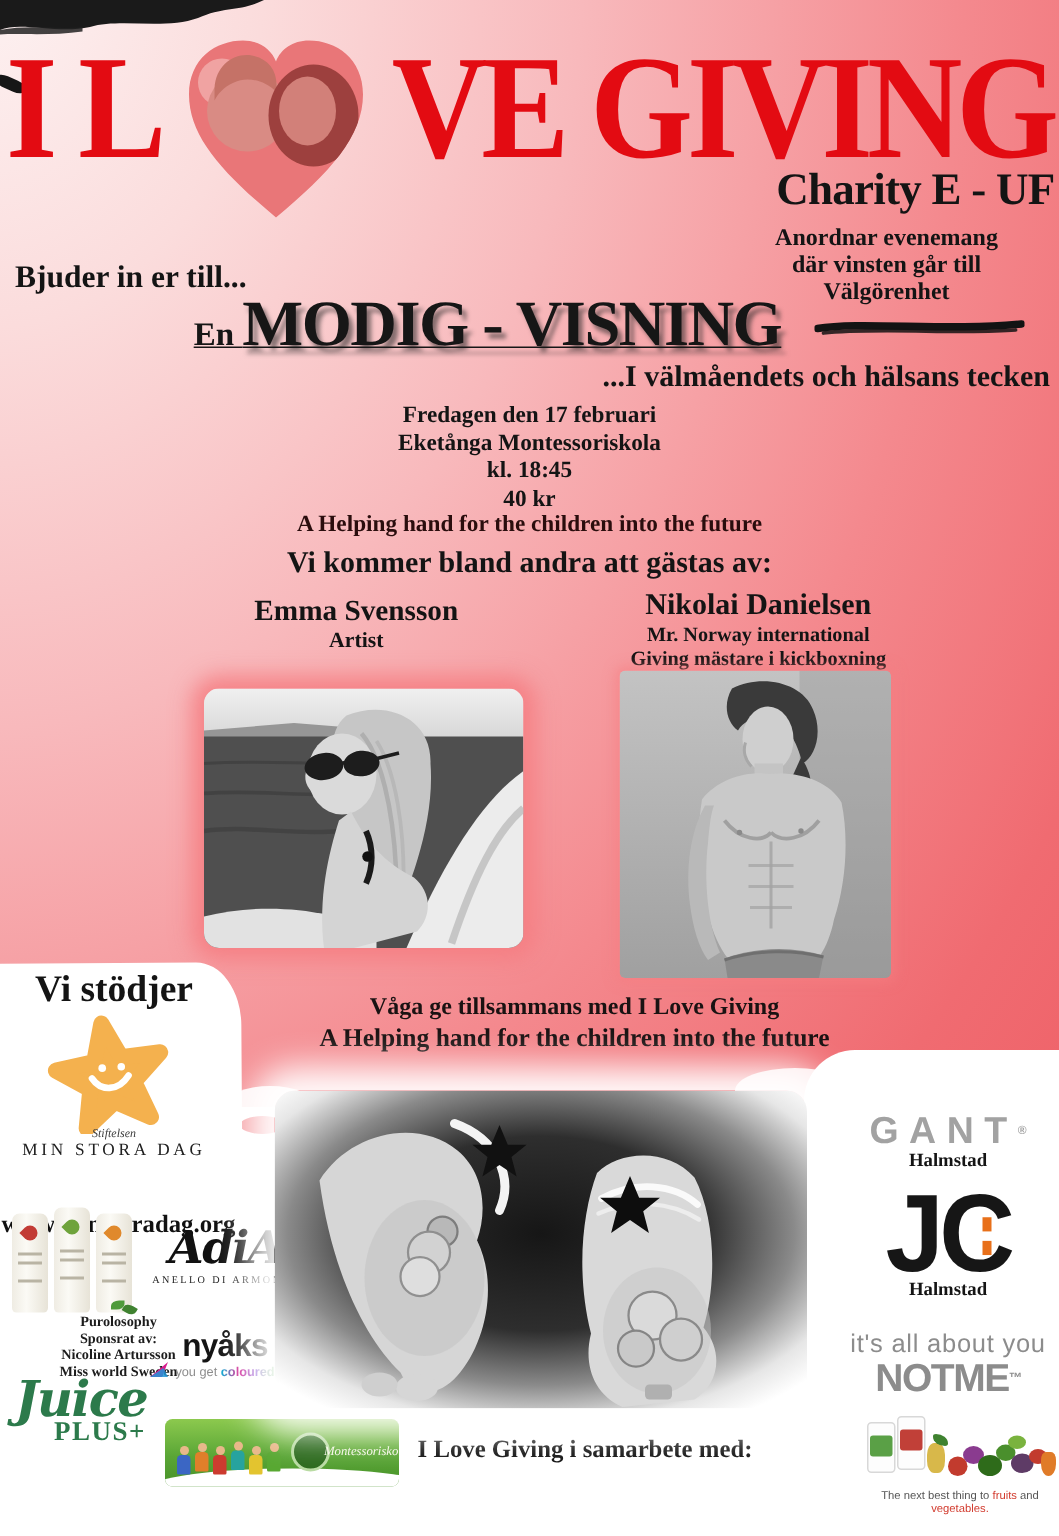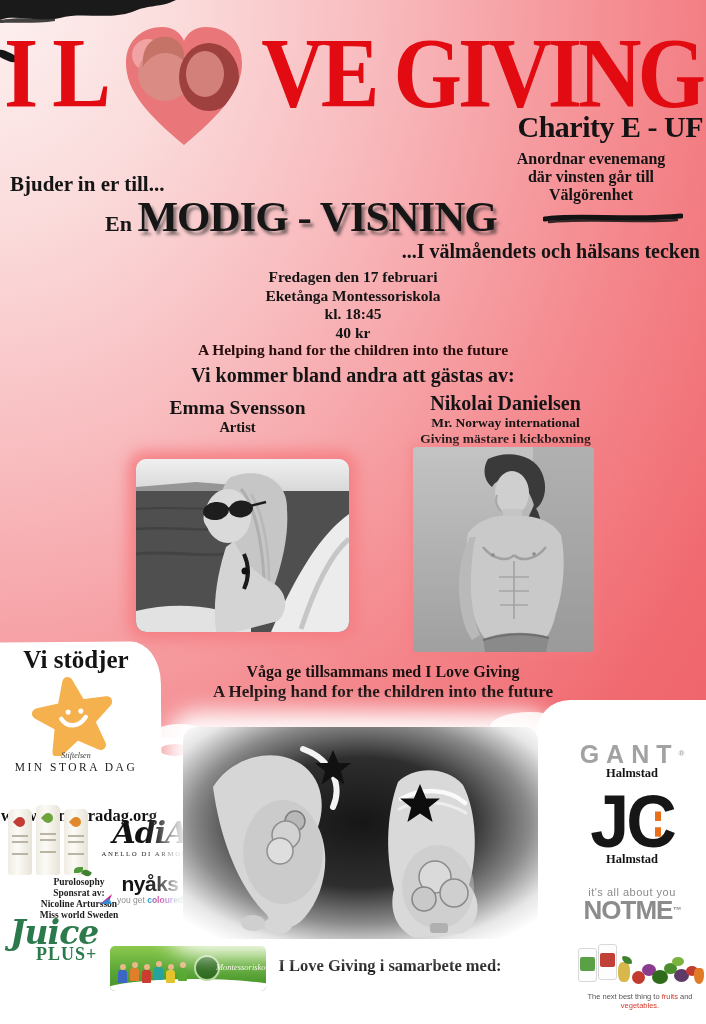--- a/index.html
+++ b/index.html
@@ -18,21 +18,21 @@
     color:#e30b12;font-weight:700;font-size:88px;line-height:1;letter-spacing:-4px;}
   .title-row span{display:inline-block;transform:scaleY(1.12);transform-origin:top;white-space:nowrap;}
   .heart-wrap{width:132px;height:134px;margin-top:-5px;flex:0 0 auto;}
 
   
   .charity-name{right:3px;top:110px;color:#141414;font-weight:700;font-size:30px;letter-spacing:-0.5px;}
   .charity-lines{right:10px;top:150px;width:210px;text-align:center;color:#141414;font-weight:700;font-size:16px;line-height:18px;}
   .scribble{left:543px;top:212px;width:140px;height:12px;}
 
   .invite{left:10px;top:172px;color:#141414;font-weight:700;font-size:21px;}
-  .event-line{left:105px;top:192px;width:440px;color:#161616;white-space:nowrap;}
+  .event-line{left:105px;top:192px;width:440px;text-align:center;color:#161616;white-space:nowrap;text-decoration:underline;}
   .event-line .en{font-weight:700;font-size:22px;}
   .event-line .big{font-weight:700;font-size:43px;letter-spacing:-1px;text-shadow:3px 4px 3px rgba(40,40,40,0.55);}
   .subtitle{right:6px;top:240px;color:#141414;font-weight:700;font-size:20px;}
 
   .date-block{left:0;top:268px;width:706px;text-align:center;color:#141414;font-weight:700;font-size:15.5px;line-height:18.5px;}
   .slogan1{left:0;top:341px;width:706px;text-align:center;color:#2a0d0d;font-weight:700;font-size:15.5px;}
   .guests-intro{left:0;top:364px;width:706px;text-align:center;color:#141414;font-weight:700;font-size:20px;}
 
   .guest-emma{left:135px;top:397px;width:205px;text-align:center;color:#141414;}
   .guest-emma .gname{font-weight:700;font-size:19.5px;line-height:22px;}
@@ -78,21 +78,21 @@
   .mint{position:absolute;right:-4px;bottom:-2px;width:18px;height:10px;}
   .mint i{position:absolute;width:9px;height:6px;background:#4e9a3a;border-radius:60% 0 60% 0;display:block;}
   .mint i:nth-child(2){left:8px;top:3px;transform:rotate(30deg);background:#3f8230;}
   .puro-text{left:0;top:877px;width:158px;text-align:center;color:#1c1c1c;font-weight:700;font-size:9.5px;line-height:11px;}
 
   
   .adia{left:100px;top:816px;width:100px;text-align:center;color:#111;}
   .adia .aname{font-family:"DejaVu Serif",serif;font-style:italic;font-weight:700;font-size:30px;line-height:34px;letter-spacing:-1px;}
   .adia .asub{font-size:6.8px;letter-spacing:1.6px;color:#222;}
   .nyaks{left:100px;top:873px;width:100px;text-align:center;}
-  .nyaks .nname{font-family:"Liberation Sans",sans-serif;font-weight:700;font-size:21px;line-height:22px;color:#141414;letter-spacing:-0.5px;}
+  .nyaks .nname{font-family:"Liberation Sans",sans-serif;font-weight:700;font-size:21px;line-height:22px;color:#141414;letter-spacing:-0.5px;margin-top:14px;}
   .nyaks .ntag{font-family:"Liberation Sans",sans-serif;font-size:8.5px;color:#8d8d8d;position:relative;}
   .nyaks .ntag .colored{background:linear-gradient(90deg,#00b3d7,#d81b8c,#7a3fd0,#41a83c);
     -webkit-background-clip:text;background-clip:text;color:#d81b8c;-webkit-text-fill-color:transparent;font-weight:700;}
   .nyaks-swoosh{position:absolute;left:-1px;top:-3px;width:14px;height:13px;}
 
   
   .juice{left:10px;top:916px;width:95px;height:72px;color:#2c7a4b;}
   .juice .j1{font-family:"DejaVu Serif",serif;font-style:italic;font-weight:700;font-size:33px;line-height:34px;letter-spacing:-1px;}
   .juice .j2{font-family:"Liberation Serif",serif;font-weight:700;font-size:18px;letter-spacing:1px;margin:-6px 0 0 26px;}
 
@@ -117,21 +117,21 @@
   .gant .gname{font-family:"Liberation Sans",sans-serif;font-weight:700;font-size:25px;letter-spacing:7px;color:#a2a2a2;line-height:26px;}
   .gant .greg{font-size:8px;color:#a2a2a2;vertical-align:top;letter-spacing:0;}
   .gant .gcity{font-weight:700;font-size:12.5px;color:#141414;margin-top:-1px;}
   .jc{left:558px;top:786px;width:148px;text-align:center;}
   .jc .jcname{position:relative;display:inline-block;font-family:"Liberation Sans",sans-serif;font-weight:700;
     font-size:70px;line-height:72px;color:#161616;letter-spacing:-3px;transform:scaleY(1.05);}
   .jc-dots{position:absolute;left:65px;top:26px;width:6px;height:26px;}
   .jc-dots i{display:block;width:6px;height:9px;background:#e8701a;margin-bottom:6px;}
   .jc .jccity{font-weight:700;font-size:12.5px;color:#141414;margin-top:-6px;}
   .notme{left:558px;top:886px;width:148px;text-align:center;font-family:"Liberation Sans",sans-serif;color:#8c8c8c;}
-  .notme .n1{font-size:11px;letter-spacing:0.5px;}
+  .notme .n1{font-size:17px;letter-spacing:0.5px;}
   .notme .n2{font-weight:700;font-size:26px;line-height:25px;letter-spacing:-1px;}
   .notme .ntm{font-size:9px;vertical-align:top;}
 
   
   .veg{left:576px;top:938px;width:128px;height:54px;}
   .veg .vb{position:absolute;bottom:10px;width:17px;height:32px;background:#fdfdfd;border:1px solid #d8d8d8;border-radius:3px;}
   .veg .vb i{position:absolute;left:1px;right:1px;top:8px;height:14px;border-radius:2px;display:block;}
   .veg .vb.b1{left:2px;} .veg .vb.b1 i{background:#5aa046;}
   .veg .vb.b2{left:22px;bottom:12px;height:34px;} .veg .vb.b2 i{background:#c14038;}
   .veg .pile{position:absolute;left:40px;bottom:8px;width:88px;height:40px;}

